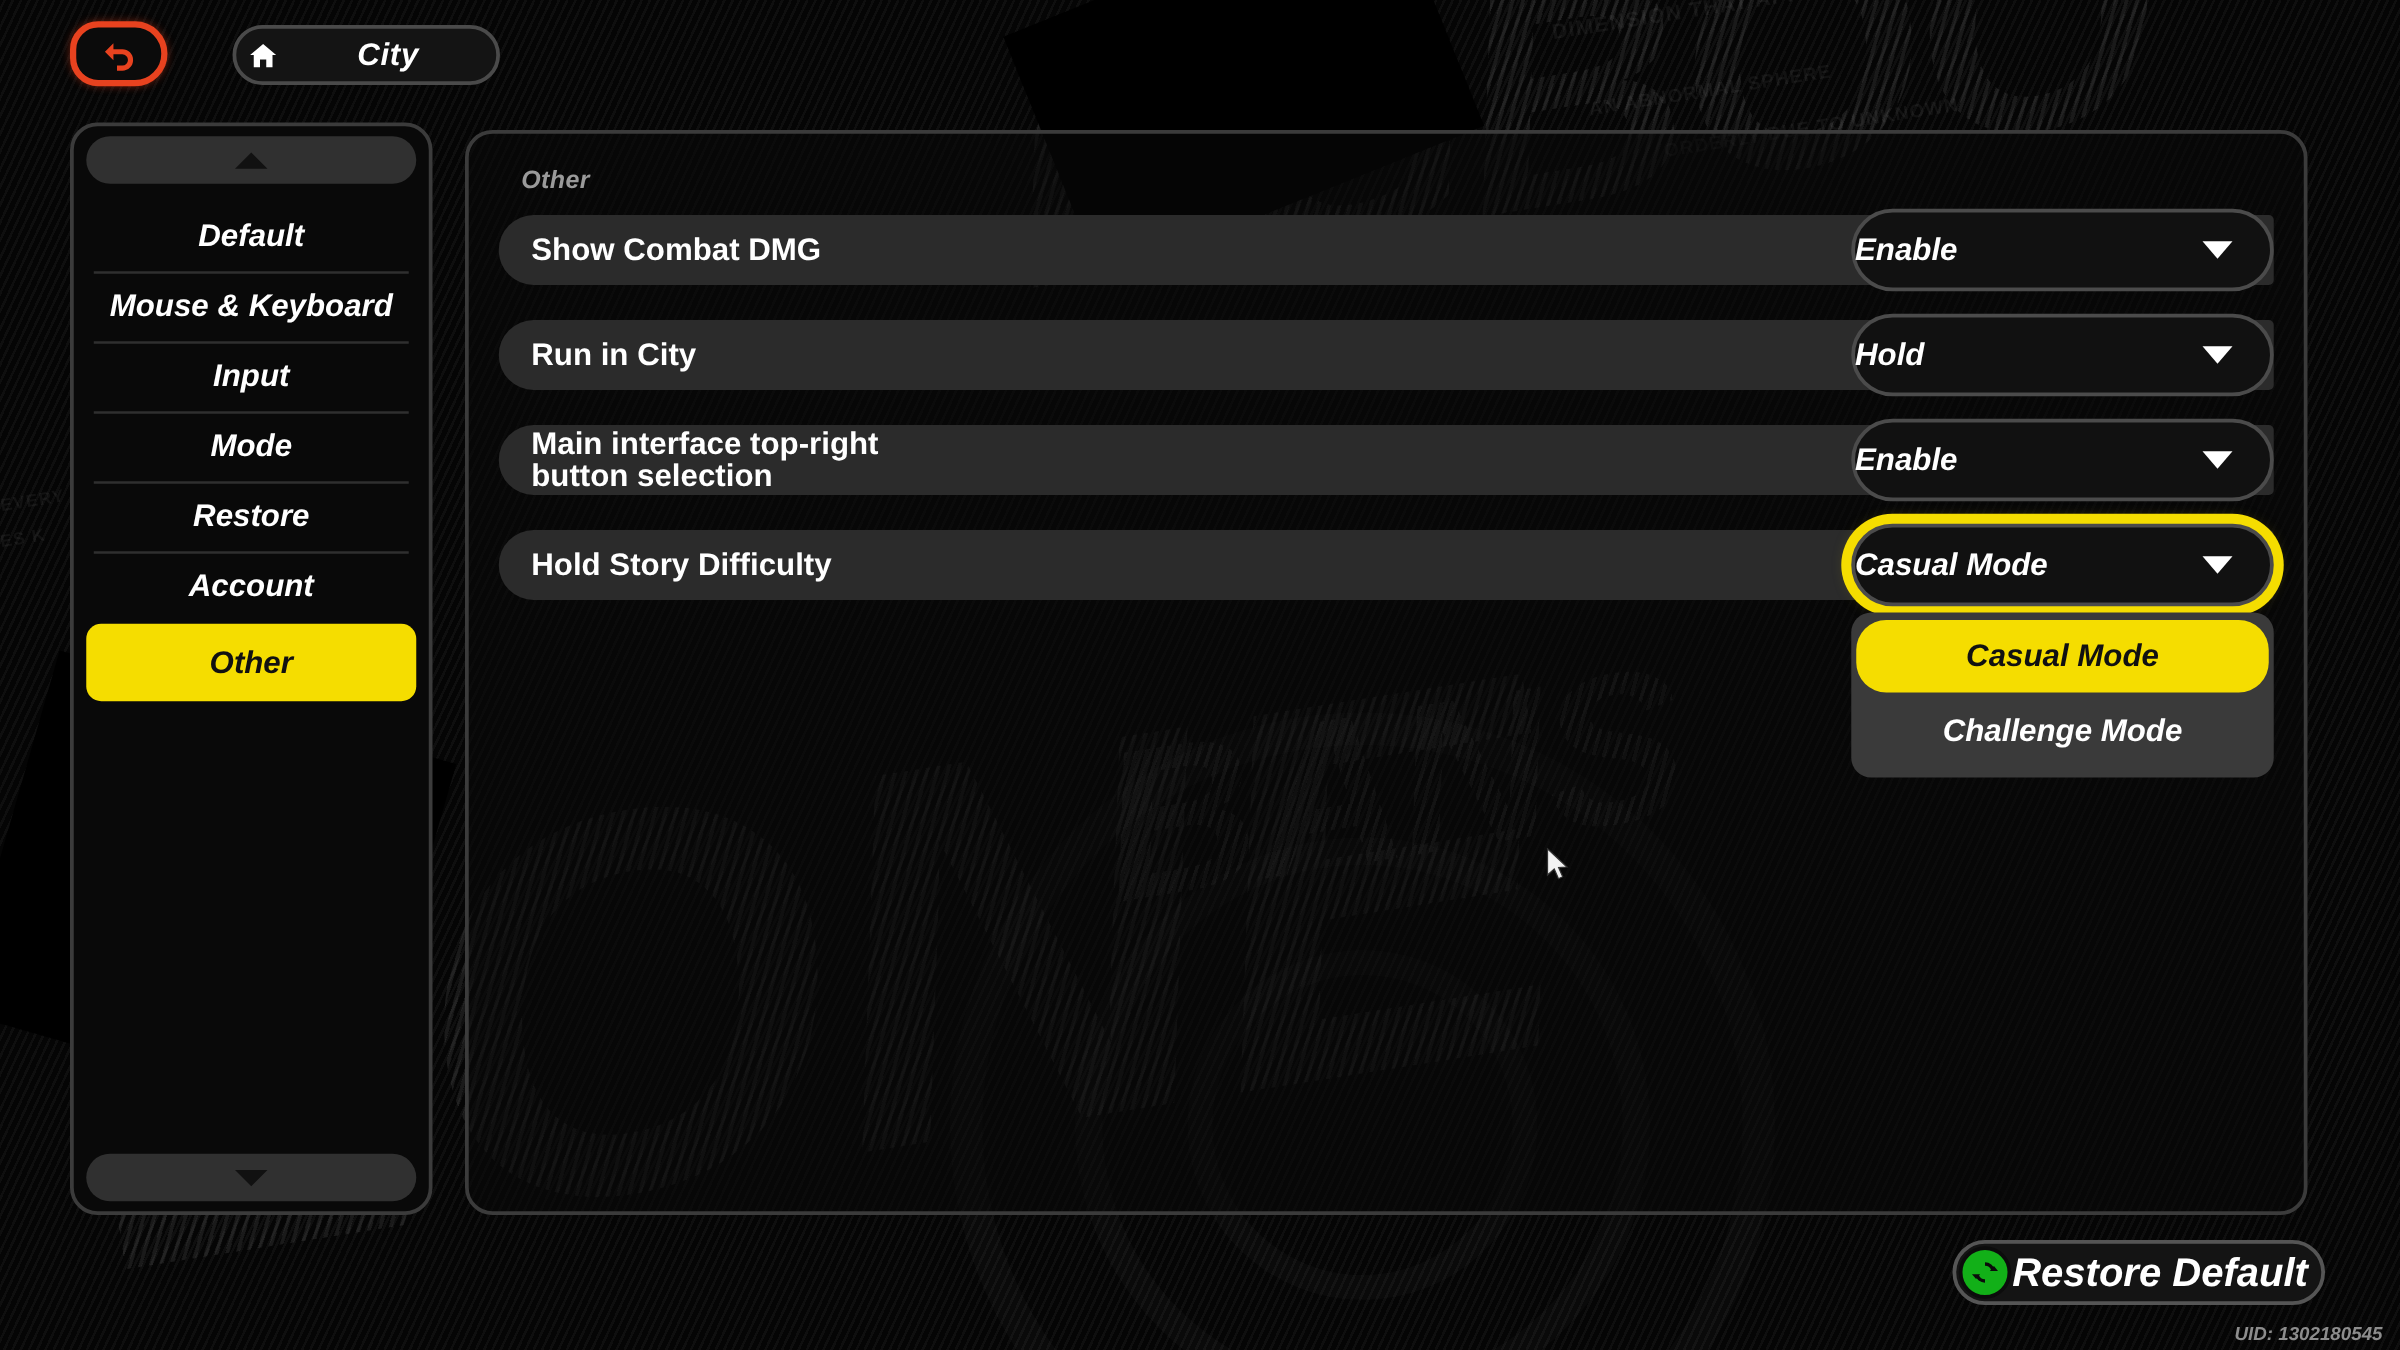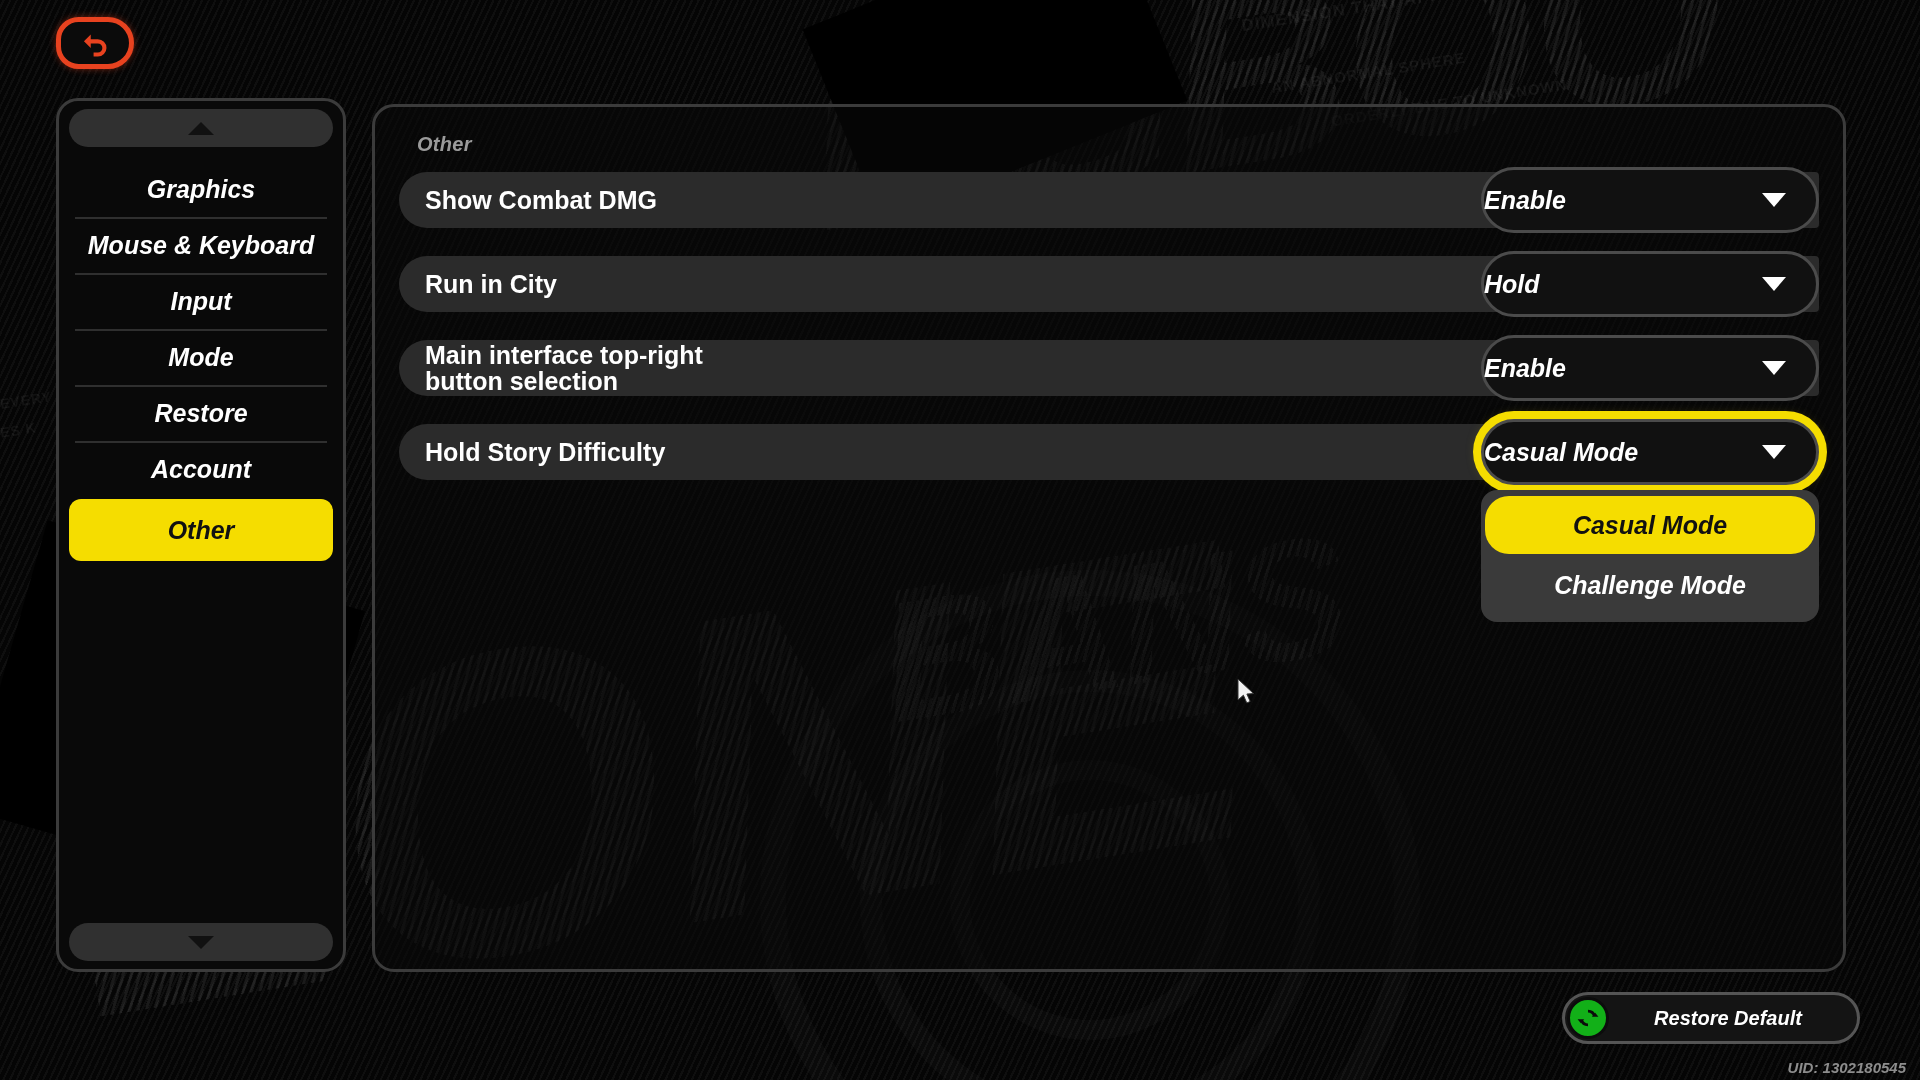--- a/index.html
+++ b/index.html
@@ -171,21 +171,21 @@
     background:#141414; border:3px solid #555; border-radius:28px;
     display:flex; align-items:center; z-index:40;
   }
   #restore-icon{
     width:42px; height:42px; margin-left:2px; border-radius:50%;
     background:#12b018; display:flex; align-items:center; justify-content:center;
     border:3px solid #0c0c0c;
   }
   #restore-icon svg{ width:26px; height:26px; }
   #restore-label{
-    flex:1; text-align:center; color:#fff; font-size:20px;
+    flex:1; text-align:center; color:#fff; font-size:32px;
     font-weight:900; font-style:italic; padding-right:10px;
   }
   #uid-text{
     position:absolute; right:14px; bottom:4px; z-index:40;
     color:#8d8d8d; font-size:15px; font-weight:900; font-style:italic;
   }
 
   
   #mouse-cursor{ position:absolute; left:1236px; top:678px; z-index:90; }
   #mouse-cursor svg{ width:24px; height:30px; }
@@ -210,28 +210,36 @@
   <div class="bg-blob" id="blob1"></div>
   <div class="bg-blob" id="blob2"></div>
 </div>
 
 <div id="header">
   <div id="back-button">
     <svg viewBox="0 0 24 24">
       <path d="M9 6 L4.2 10.8 L9 15.6 L9 12.3 L14 12.3 A3.2 3.2 0 0 1 14 18.7 L11 18.7 L11 21.6 L14 21.6 A6.1 6.1 0 0 0 14 9.4 L9 9.4 Z" fill="#e8421f"></path>
     </svg>
   </div>
+  <div id="home-pill">
+    <span id="home-icon-wrap">
+      <svg viewBox="0 0 24 24">
+          <path d="M12 3 L22 11.5 L19.2 11.5 L19.2 21 L14.4 21 L14.4 15 L9.6 15 L9.6 21 L4.8 21 L4.8 11.5 L2 11.5 Z"></path>
+        </svg>
+    </span>
+    <span id="home-label">City</span>
+  </div>
 </div>
 
 <div id="sidebar">
   <div class="scroll-arrow">
     <span class="tri tri-up"></span>
   </div>
   <div id="sidebar-list">
-      <div class="side-item">Graphics</div>
+      <div class="side-item">Default</div>
       <div class="side-item">Mouse &amp;
 Keyboard</div>
       <div class="side-item">Input</div>
       <div class="side-item">Mode</div>
       <div class="side-item">Restore</div>
       <div class="side-item">Account</div>
       <div class="side-item selected">Other</div>
     </div>
   <div class="scroll-arrow">
     <span class="tri tri-dn"></span>

